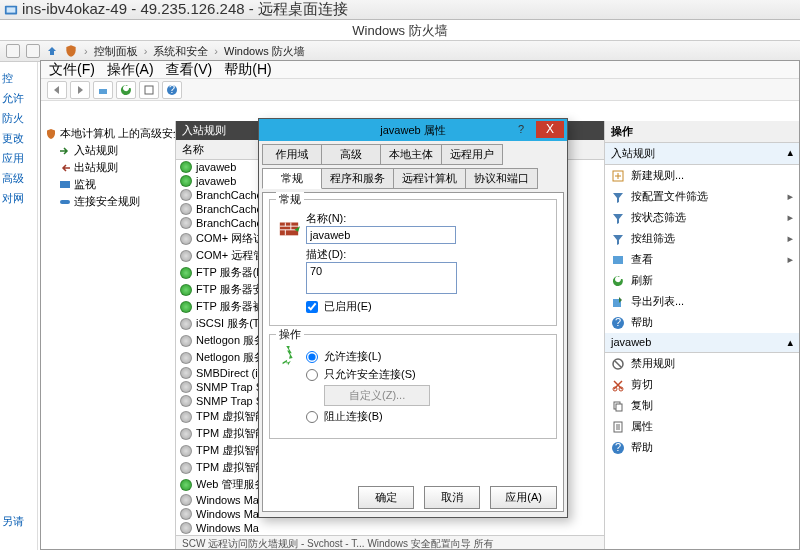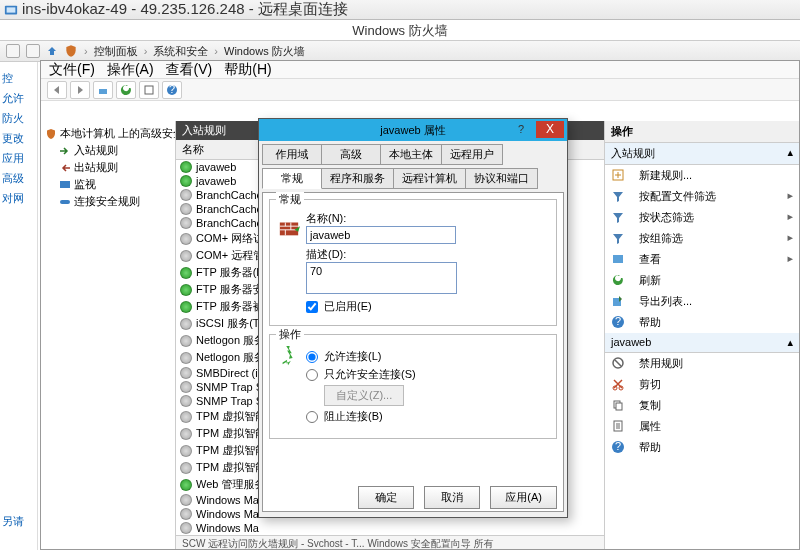--- a/index.html
+++ b/index.html
@@ -30,21 +30,21 @@
 .middle { flex:1; display:flex; flex-direction:column; min-width:0; position:relative;}
 .mid-hdr { background:#444; color:#fff; padding:2px 6px; font-size:11px; display:flex;}
 .list { flex:1; overflow:hidden; background:#fff; position:relative;}
 .list-hdr { background:#f0f0f0; border-bottom:1px solid #ccc; padding:2px 6px; font-size:11px;}
 .list-row { display:flex; align-items:center; gap:4px; padding:1px 4px; font-size:11px; white-space:nowrap; overflow:hidden;}
 .dot { width:12px;height:12px; border-radius:50%; flex-shrink:0; display:inline-block; border:1px solid rgba(0,0,0,0.2);}
 .dot.green{background:radial-gradient(#6fd66f,#2a9c2a);} .dot.gray{background:radial-gradient(#ddd,#aaa);}
 .actions { width:195px; border-left:1px solid #ccc; background:#fff; display:flex; flex-direction:column;}
 .act-hdr{background:#f0f0f0;border-bottom:1px solid #ccc;padding:3px 6px;font-size:11px;font-weight:bold;}
 .act-sec{background:#eaf3fb;border-bottom:1px solid #ccc;padding:3px 6px;font-size:11px;}
-.act-item{display:flex;gap:14px;padding:3px 6px;font-size:11px;cursor:pointer;}
+.act-item{display:flex;align-items:center;gap:6px;padding:3px 6px;font-size:11px;cursor:pointer;}
 .act-item .ai{width:14px;height:14px;flex-shrink:0;}
 
 .dlg { position:absolute; top:118px; left:258px; width:310px; height:400px; background:#f0f0f0; border:1px solid #555; box-shadow:4px 4px 10px rgba(0,0,0,0.25); z-index:50;}
 .dlg-title{height:22px;background:#2aace3;display:flex;align-items:center;justify-content:center;color:#000;font-size:12px;position:relative;}
 .dlg-close{position:absolute;right:3px;top:2px;width:28px;height:17px;background:#c83c2b;color:#fff;text-align:center;line-height:16px;cursor:pointer;font-size:12px;}
 .dlg-q{position:absolute;right:36px;top:2px;width:20px;height:17px;color:#333;text-align:center;line-height:16px;cursor:pointer;}
 .dlg-body{padding:3px;}
 .tabs{display:flex;flex-wrap:wrap;gap:0;margin-bottom:4px;}
 .tab{border:1px solid #999;background:#e8e8e8;padding:2px 8px;font-size:11px;cursor:pointer;margin-right:-1px;margin-bottom:-1px; min-width:60px; text-align:center;}
 .tab.active{background:#fff;border-bottom:1px solid #fff;position:relative;z-index:2;}
@@ -53,21 +53,21 @@
 .grp legend,.grp .lg{position:absolute;top:-8px;left:6px;background:#fff;padding:0 3px;font-size:11px;}
 .row{display:flex;align-items:center;gap:6px;margin:3px 0;}
 .txt-in{flex:1;border:1px solid #7a9ac7;padding:2px 3px;font-size:11px;background:#fff;height:18px;}
 .txt-area{flex:1;border:1px solid #7a9ac7;padding:2px 3px;font-size:11px;background:#fff;height:32px;resize:none;}
 .cb{width:12px;height:12px;}
 .rd{width:12px;height:12px;}
 .dlg-btns{position:absolute;bottom:8px;right:10px;display:flex;gap:10px;}
 .btn{border:1px solid #888;background:linear-gradient(#fff,#e6e6e6);padding:3px 14px;font-size:11px;cursor:pointer;min-width:56px;text-align:center;}
 .brick-icon{width:22px;height:22px;flex-shrink:0;}
 .recycle-icon{width:22px;height:22px;flex-shrink:0;}
-.disabled-btn{border:1px solid #bbb;background:#efefef;color:#888;padding:2px 11px;font-size:11px;}
+.disabled-btn{border:1px solid #bbb;background:#efefef;color:#888;padding:2px 24px;font-size:11px;}
 .sep{color:#888;}
 .bottom-edge{position:absolute;bottom:0;left:0;right:0;height:14px;background:#f5f5f5;border-top:1px solid #ccc;font-size:10px;padding:1px 6px;color:#555;}
 </style>
 </head>
 <body>
 
 <div class="titlebar">
   <span class="icon">
     <svg viewBox="0 0 16 16">
         <rect x="1" y="3" width="14" height="10" rx="1" fill="#3a7fc4"></rect>

